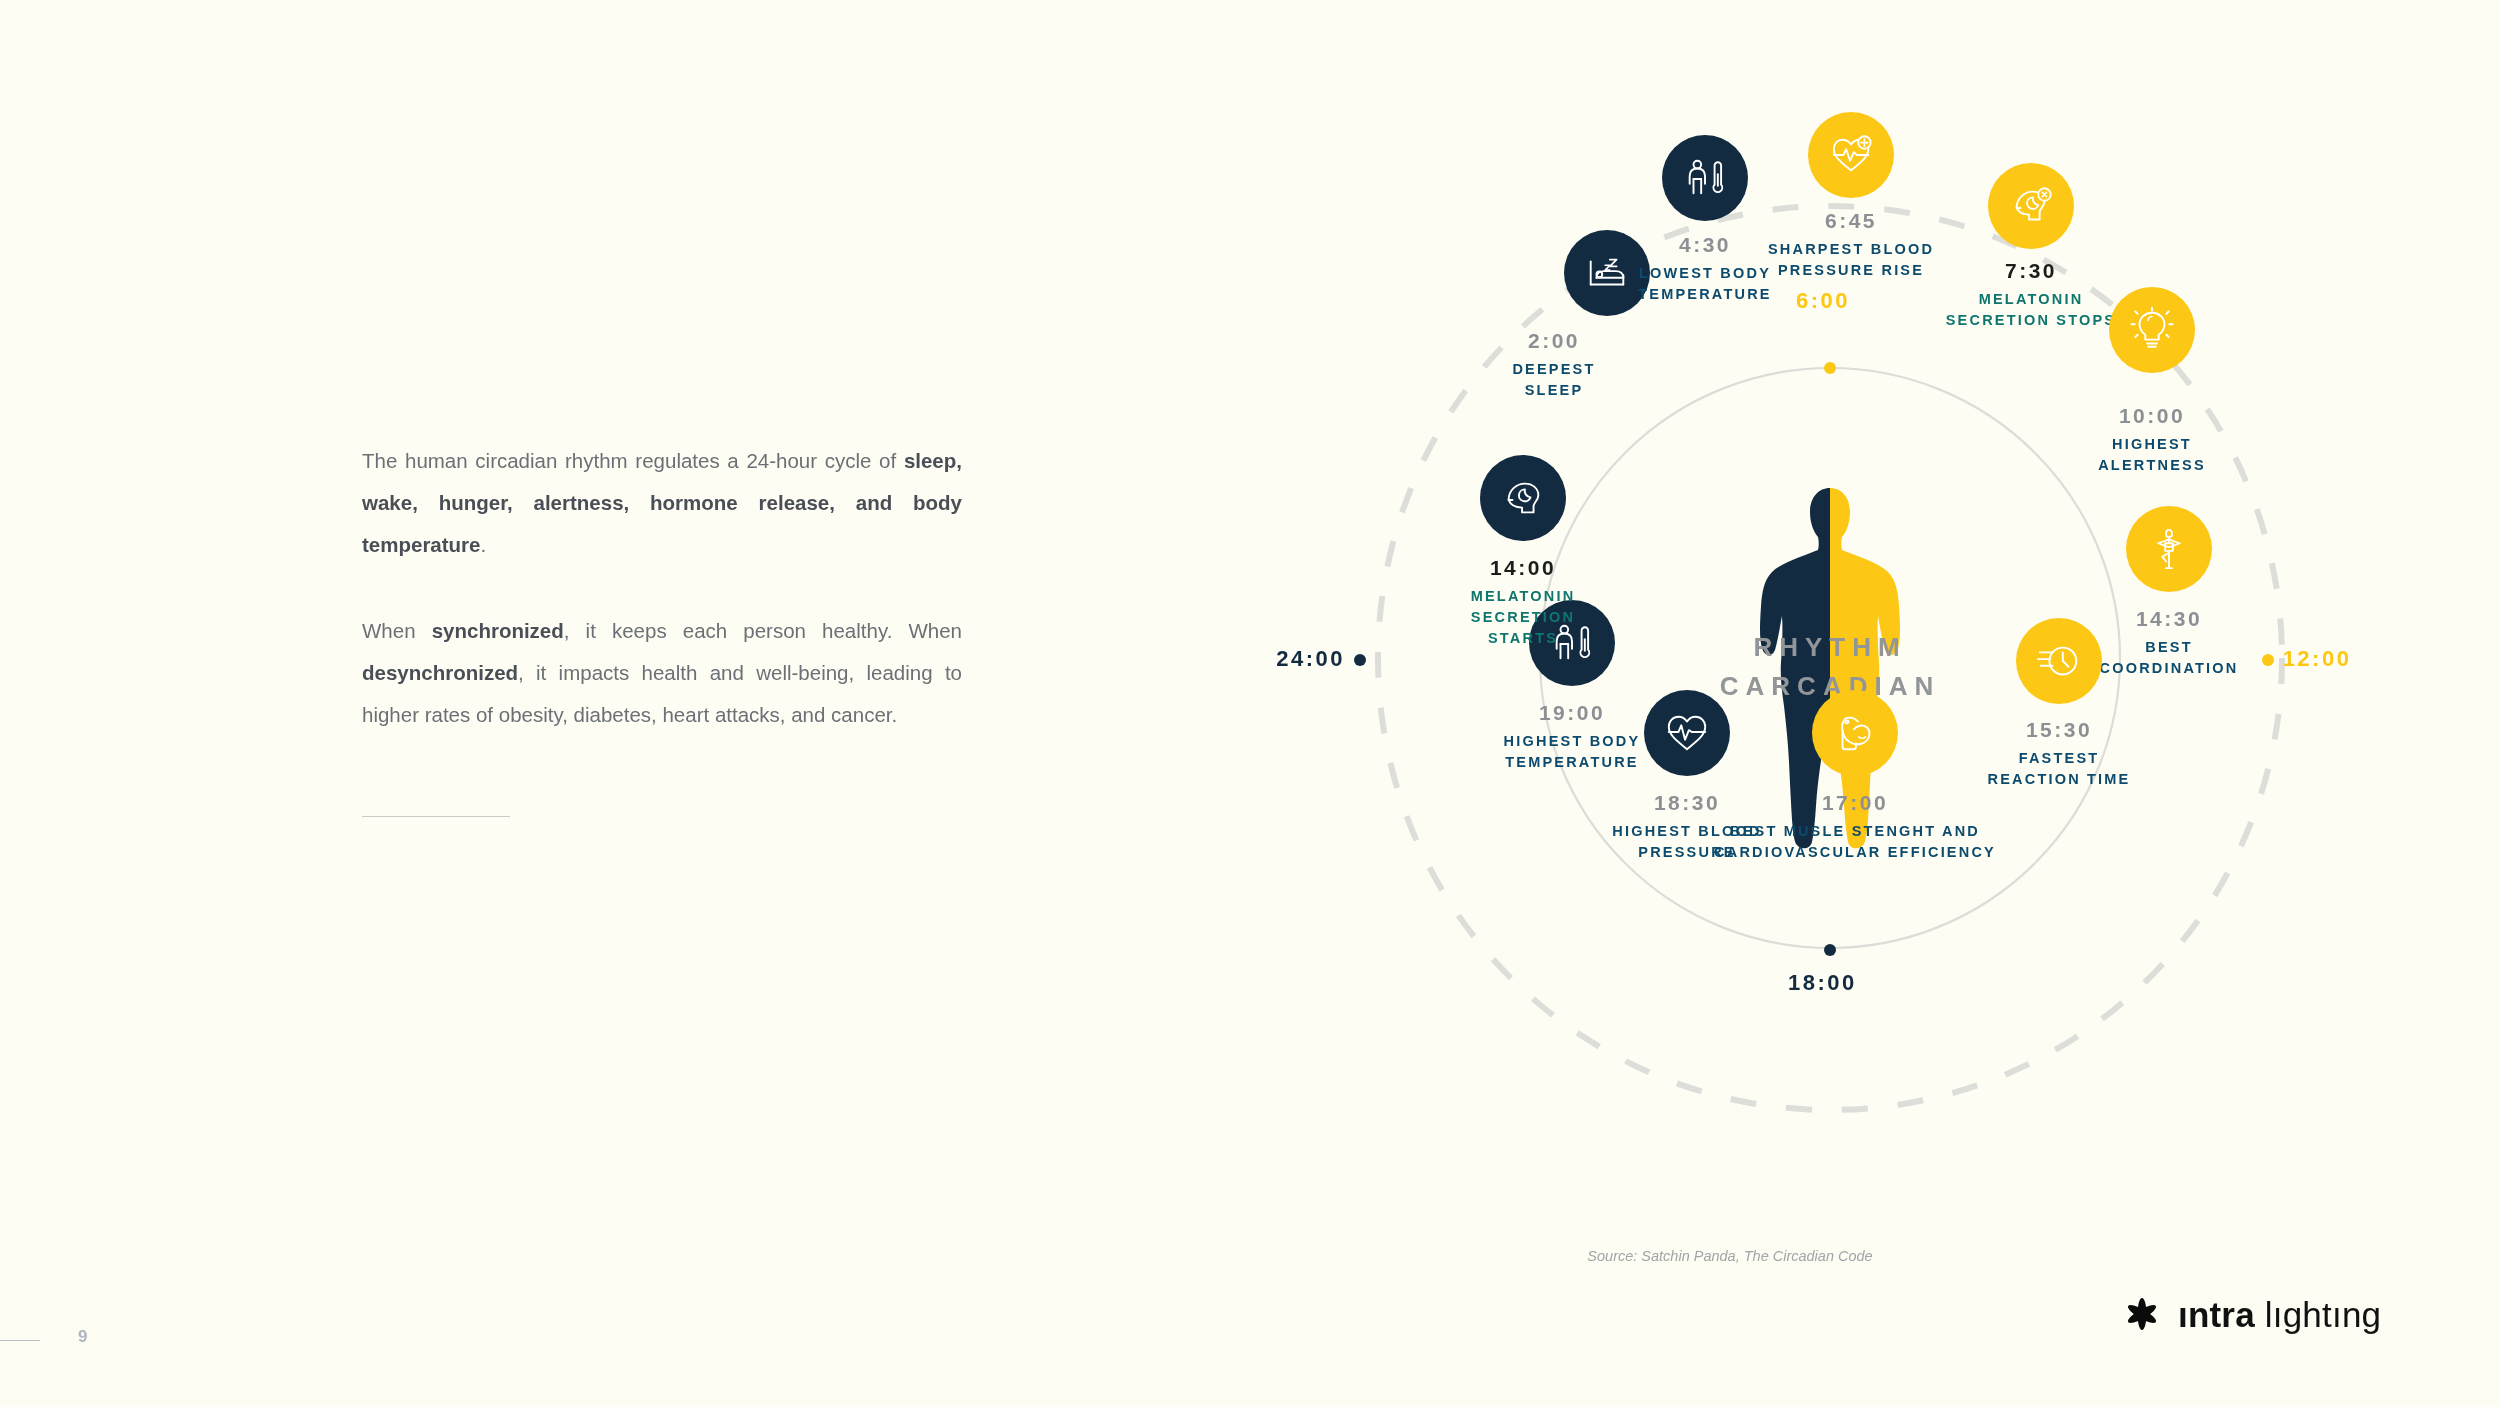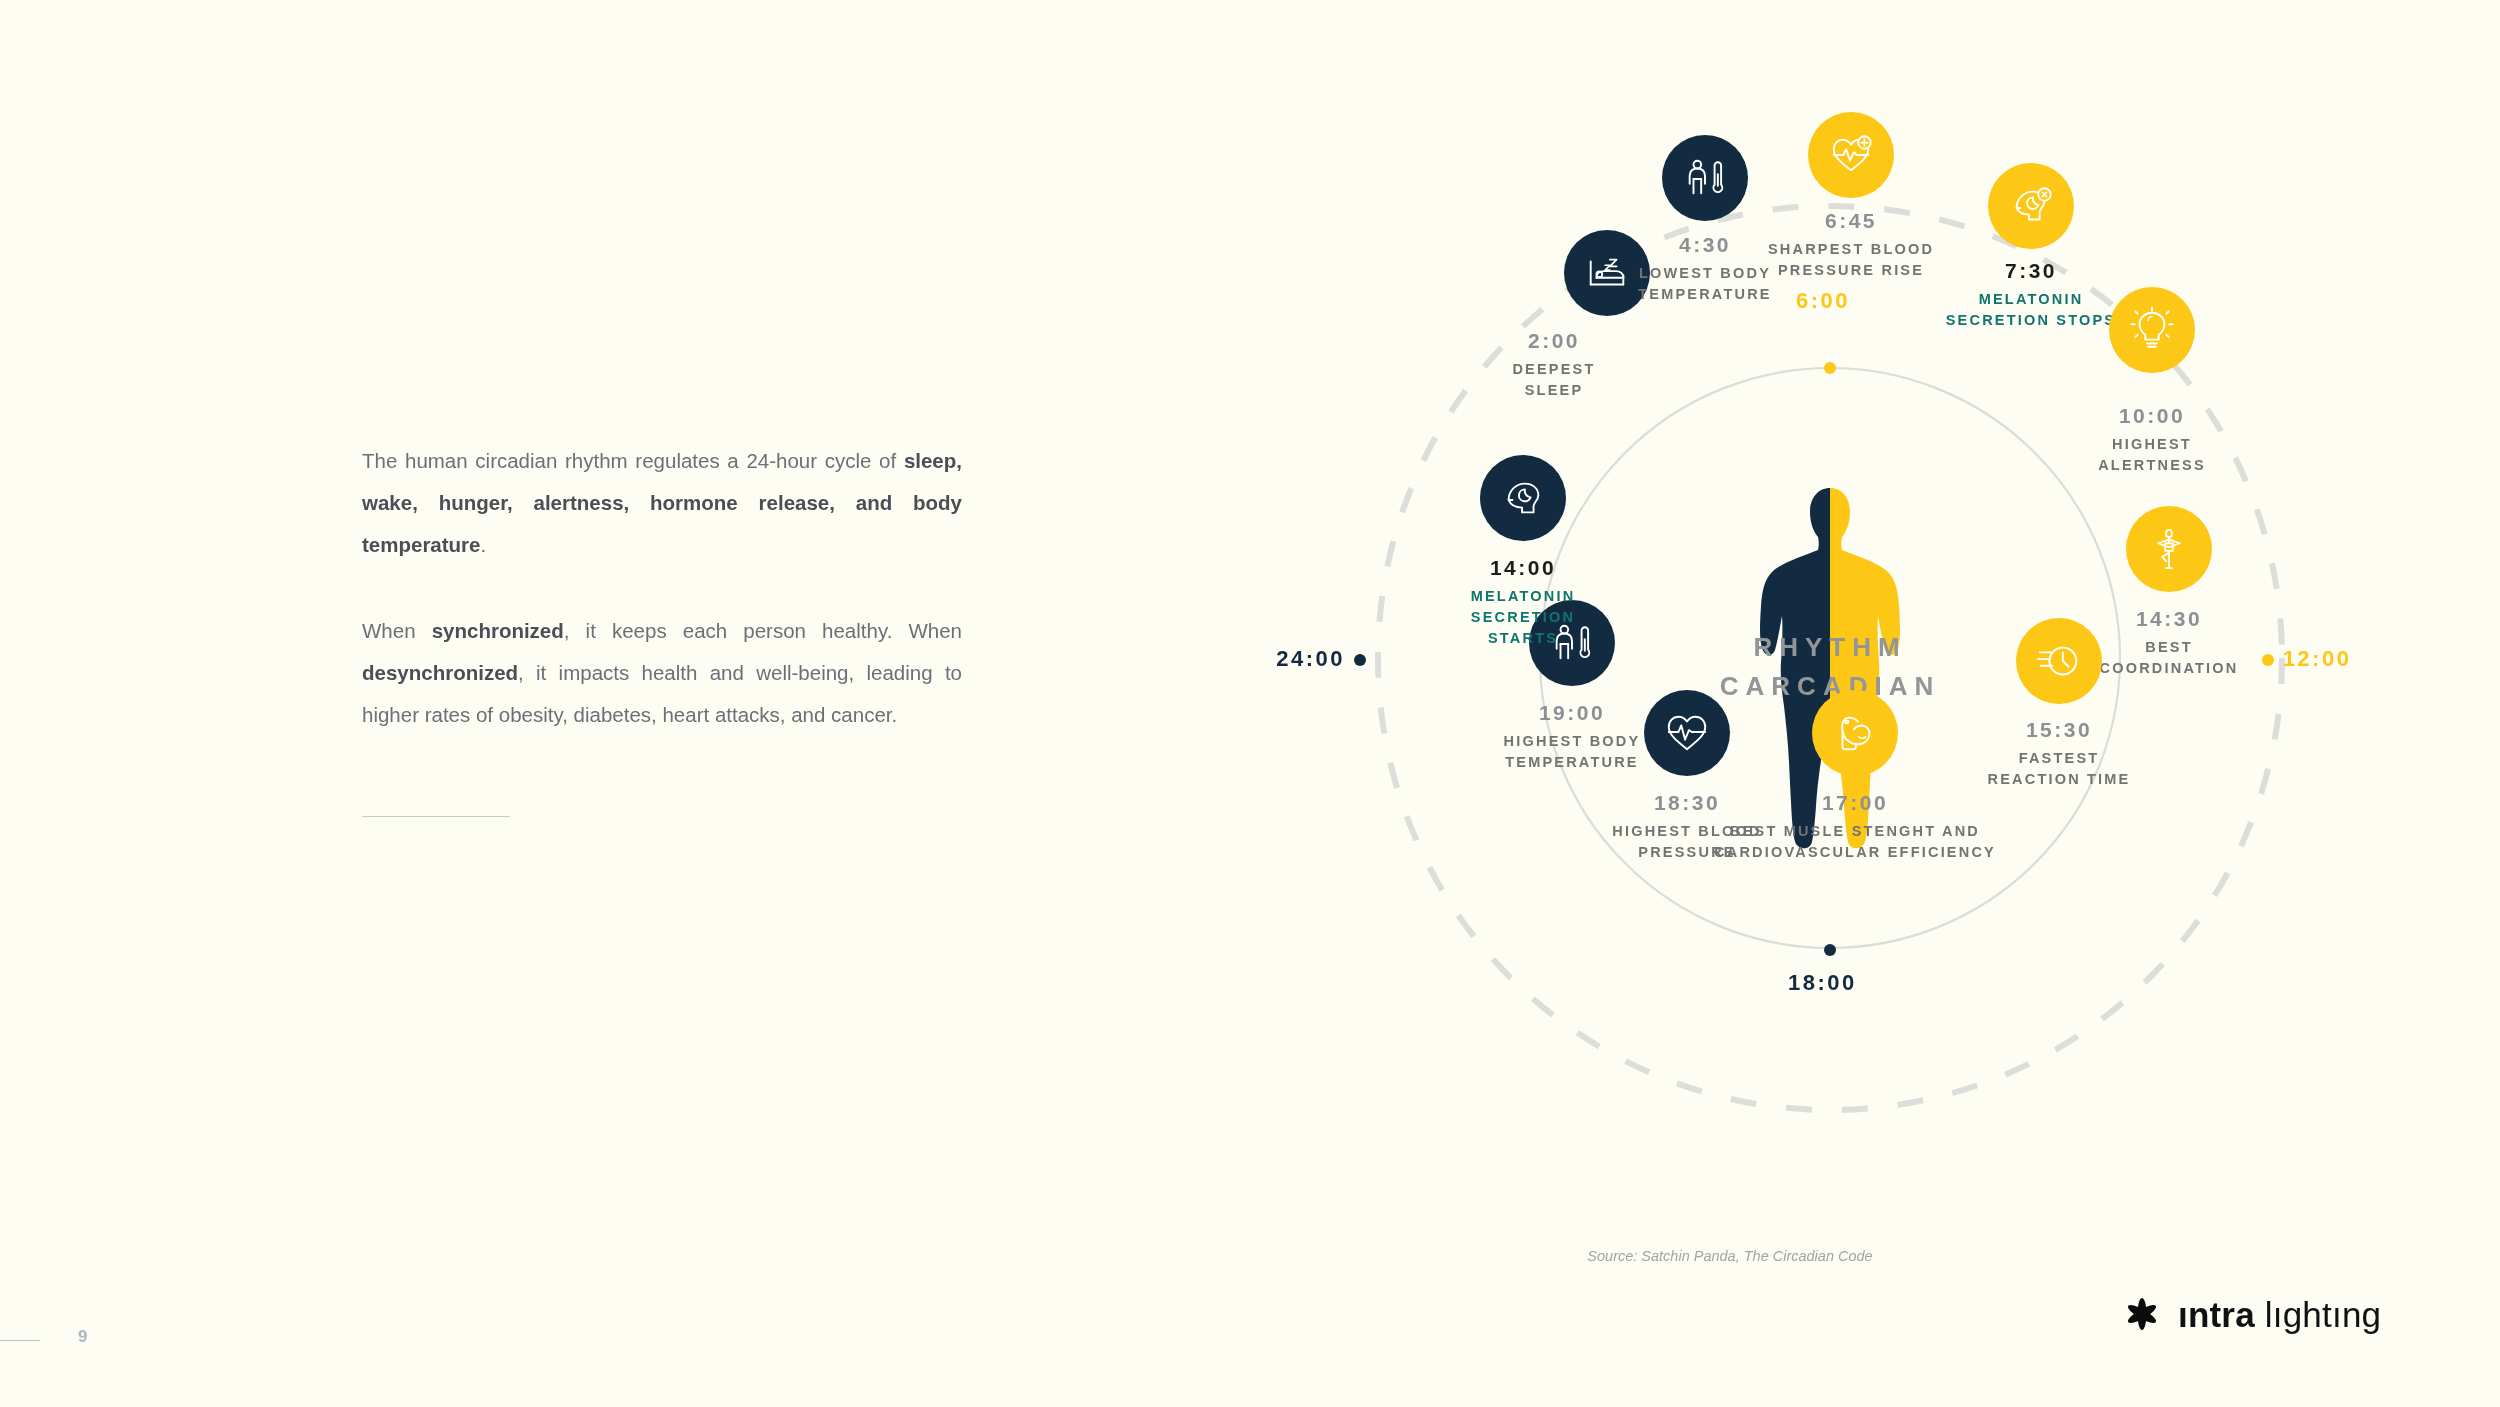--- a/index.html
+++ b/index.html
@@ -42,21 +42,21 @@
   .dg-svg{position:absolute;left:0;top:0;width:1180px;height:1100px;}
 
   .node{position:absolute;width:86px;height:86px;border-radius:50%;
         display:flex;align-items:center;justify-content:center;}
   .node.dark{background:#132B41;}
   .node.yellow{background:#FDC716;}
   .node svg{width:46px;height:46px;display:block;}
 
   .lbl{position:absolute;text-align:center;width:300px;}
   .lbl .time{font-size:21px;font-weight:700;letter-spacing:2.5px;line-height:1.25;color:#8C8F93;}
-  .lbl .desc{font-size:14.5px;font-weight:700;letter-spacing:2.2px;line-height:1.45;color:#737373;margin-top:5px;}
+  .lbl .desc{font-size:14.5px;font-weight:700;letter-spacing:2.2px;line-height:1.45;color:#0c4a6e;margin-top:5px;}
   .lbl.hi .time{color:#1C1C1C;}
   .lbl.hi .desc{color:#0f766e;}
 
   
   .axis{position:absolute;font-size:22px;font-weight:700;letter-spacing:2.5px;white-space:nowrap;}
   .axis.navy{color:#132B41;}
   .axis.gold{color:#FDC716;text-align:right;}
   .dot{display:inline-block;width:12px;height:12px;border-radius:50%;vertical-align:middle;}
   .dot.navy{background:#132B41;}
   .dot.gold{background:#FDC716;}

